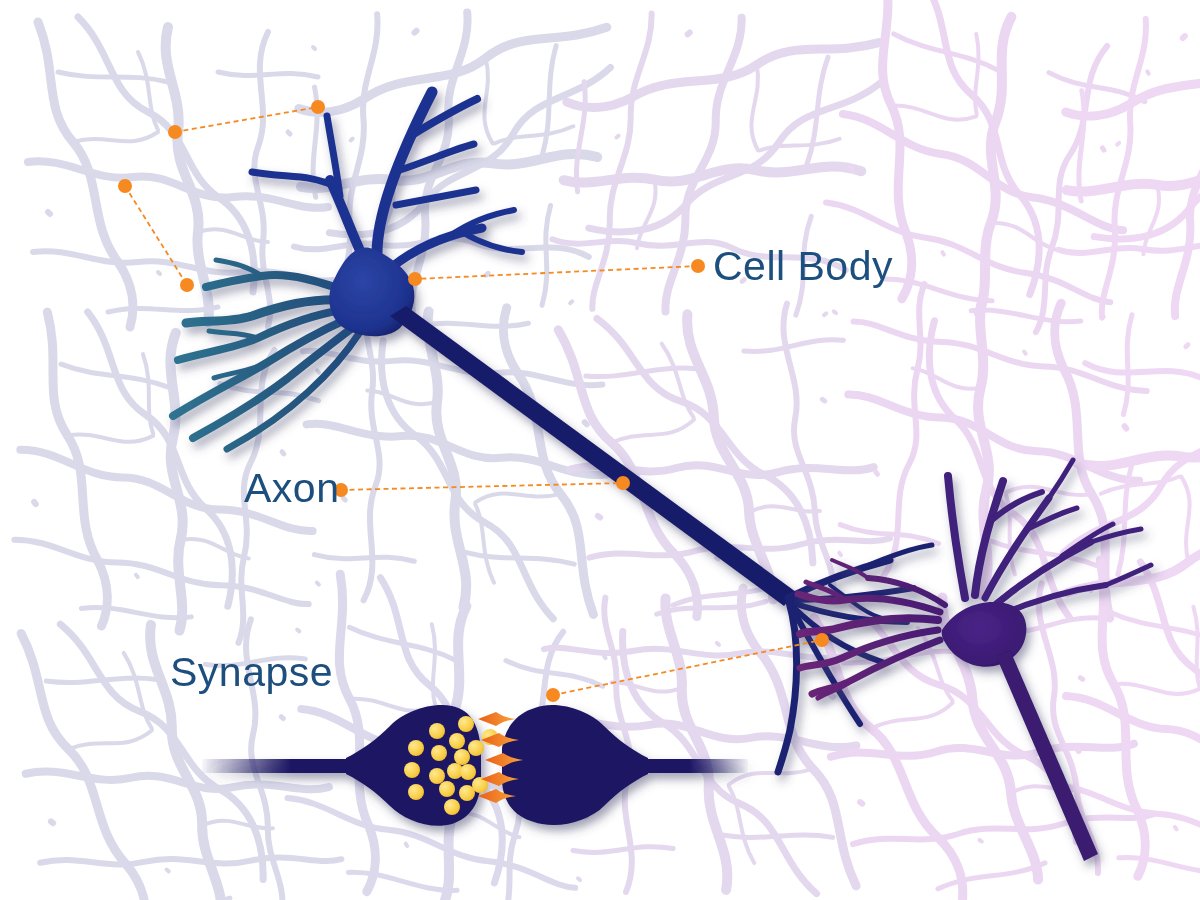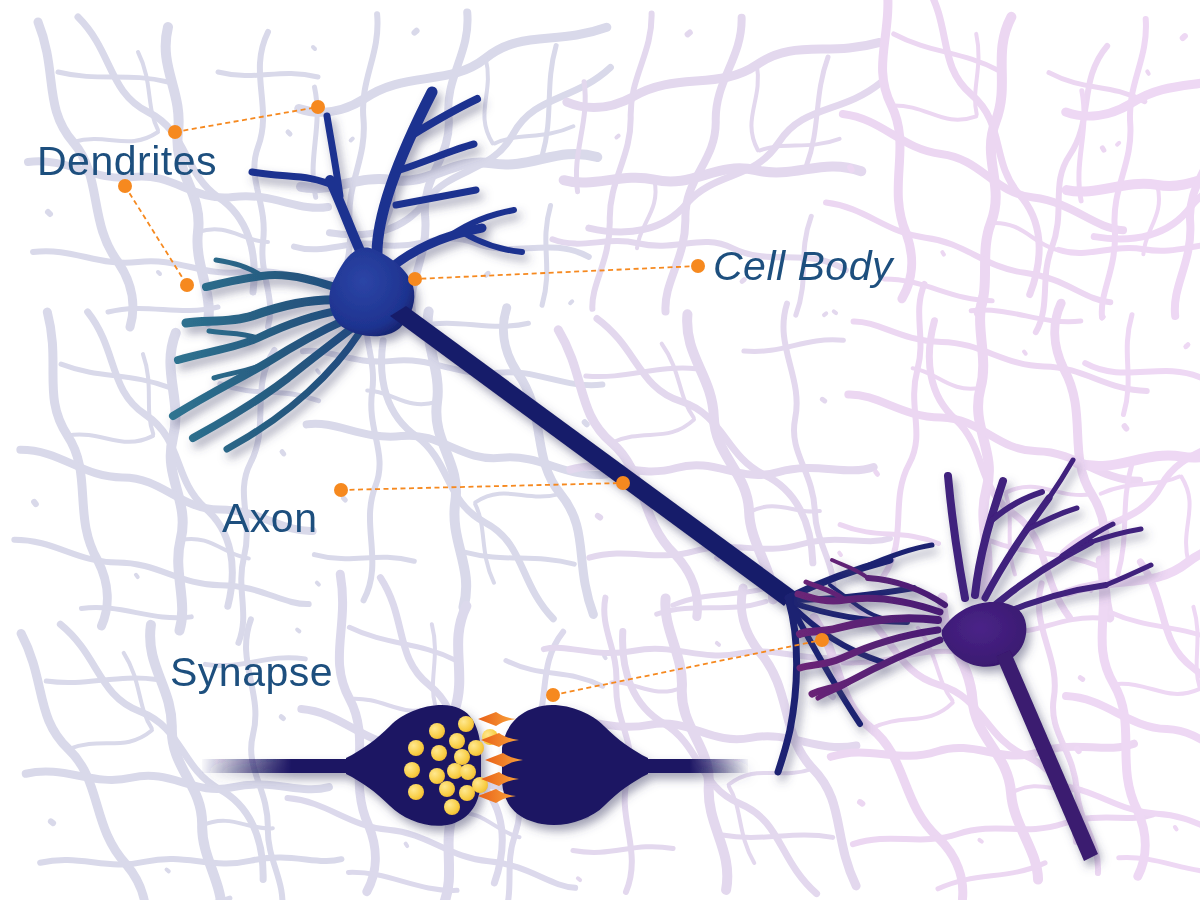--- a/index.html
+++ b/index.html
@@ -11,22 +11,22 @@
   .label{
     position:absolute;
     font-size:41px;
     line-height:1;
     color:#1d4f7e;
     letter-spacing:0.5px;
     white-space:nowrap;
     user-select:none;
   }
   #label-dendrites{left:37px;top:141px;}
-  #label-cellbody{left:713px;top:246px;font-style:italic;}
-  #label-axon{left:222px;top:468px;margin-top:30px;}
+  #label-cellbody{left:713px;top:246px;}
+  #label-axon{left:244px;top:468px;}
   #label-synapse{left:170px;top:652px;}
 </style>
 </head>
 <body>
 
 <div class="stage">
 
   <svg class="scene" width="1200" height="900" viewBox="0 0 1200 900" xmlns="http://www.w3.org/2000/svg">
 
     <defs>
@@ -260,18 +260,17 @@
       <circle cx="187" cy="285" r="7"></circle>
       <circle cx="698" cy="266" r="7"></circle>
       <circle cx="415" cy="279" r="7"></circle>
       <circle cx="341" cy="490" r="7"></circle>
       <circle cx="623" cy="483" r="7"></circle>
       <circle cx="553" cy="695" r="7"></circle>
       <circle cx="822" cy="640" r="7"></circle>
     </g>
   </svg>
 
-  <div class="label" id="label-dendrites">Dendrites</div>
   <div class="label" id="label-cellbody">Cell Body</div>
   <div class="label" id="label-axon">Axon</div>
   <div class="label" id="label-synapse">Synapse</div>
 
 </div>
 
 </body></html>

